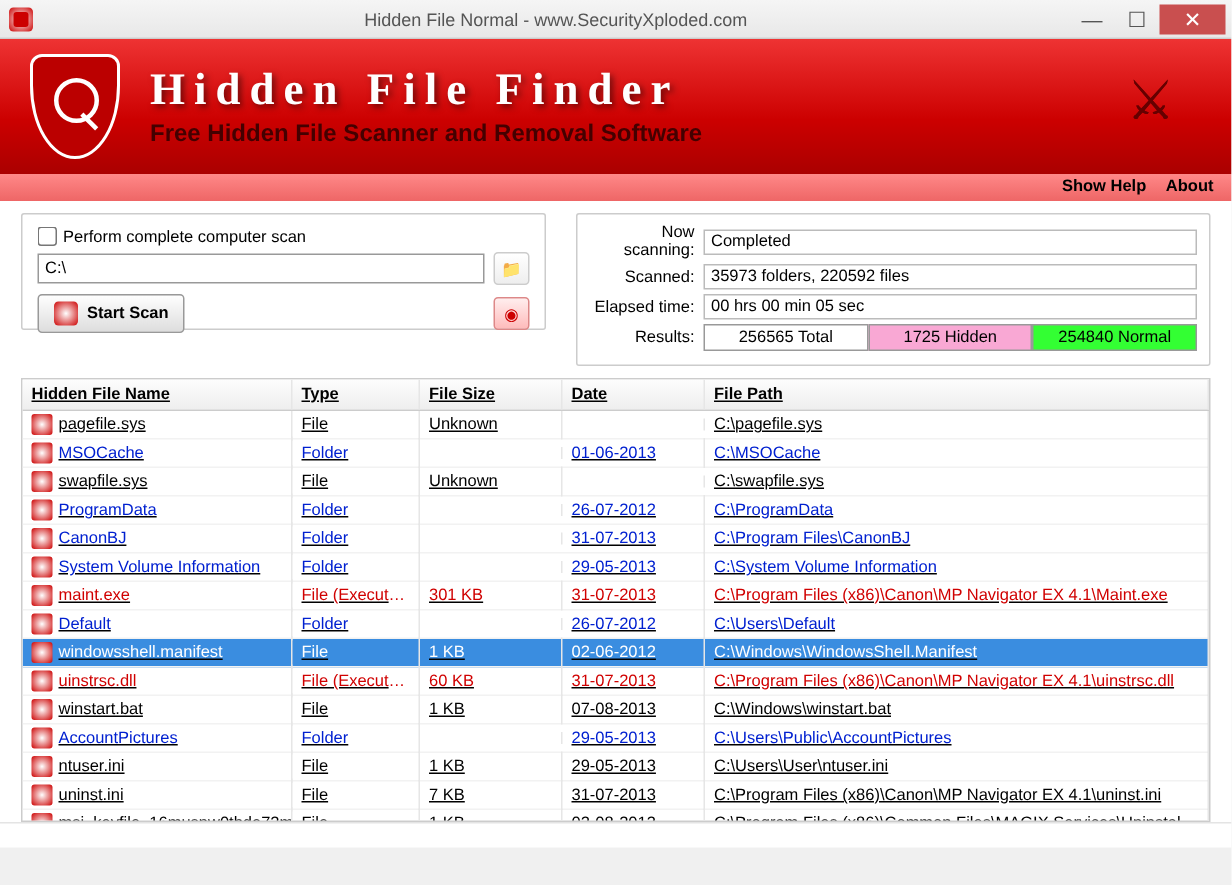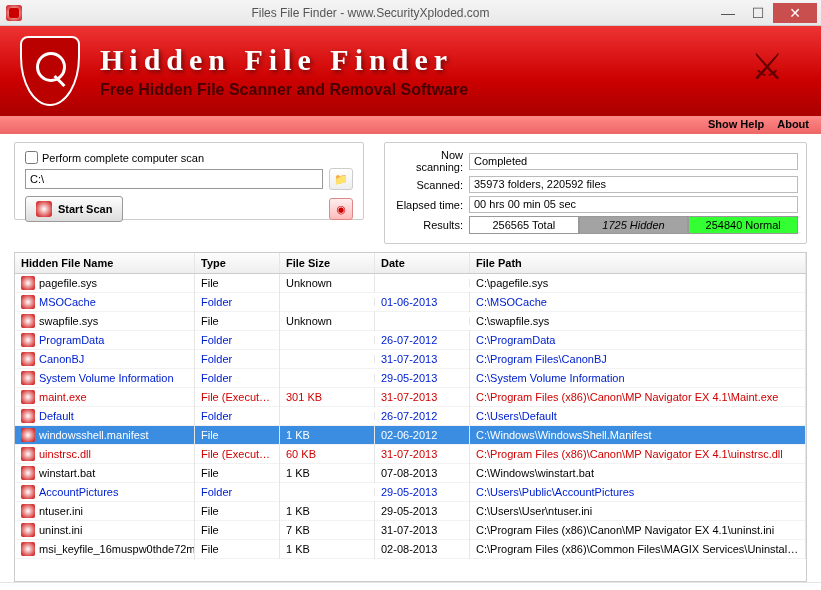--- a/index.html
+++ b/index.html
@@ -37,24 +37,24 @@
 .btn { height: 26px; padding: 0 10px; border: 1px solid #999; background: linear-gradient(#fefefe,#ddd); border-radius: 3px; display: inline-flex; align-items: center; gap: 6px; cursor: pointer; font-weight: bold; font-size: 11px; }
 .btn .bi { width: 16px; height: 16px; background: radial-gradient(#fff,#c00); border-radius: 3px; }
 
 .statusbox { flex: 1; border: 1px solid #ccc; padding: 6px 8px; border-radius: 2px; }
 .statrow { display: flex; align-items: center; margin-bottom: 3px; }
 .statlabel { width: 76px; text-align: right; padding-right: 6px; }
 .statval { flex: 1; border: 1px solid #bbb; height: 17px; padding: 1px 4px; background: #fff; }
 .resultsrow { display: flex; gap: 0; justify-content: space-between; }
 .resultsrow .pill { flex: 1; height: 18px; border: 1px solid #999; text-align: center; line-height: 16px; font-size: 11px; }
 .pill.total { background: #fff; }
-.pill.hidden { background: #a3a3a3; color: #000; font-style: italic; }
+.pill.hidden { background: #f9a8d4; color: #000; }
 .pill.normal { background: #3f3; color: #000; }
 
-.grid { margin-top: 8px; border: 1px solid #ccc; height: 330px; overflow: hidden; position: relative; }
+.grid { margin-top: 8px; border: 1px solid #ccc; height: 296px; overflow: hidden; position: relative; text-decoration: underline; }
 .gridhead { display: flex; background: linear-gradient(#fdfdfd,#eee); border-bottom: 1px solid #ccc; font-weight: bold; }
 .gridhead div, .gridrow div { padding: 4px 6px; border-right: 1px solid #e6e6e6; overflow: hidden; white-space: nowrap; text-overflow: ellipsis; }
 .col-name { width: 180px; display: flex; align-items: center; gap: 4px; }
 .col-type { width: 85px; }
 .col-size { width: 95px; }
 .col-date { width: 95px; }
 .col-path { flex: 1; }
 .gridbody { overflow-y: scroll; height: 306px; }
 .gridrow { display: flex; border-bottom: 1px solid #f2f2f2; height: 19px; align-items: center; cursor: pointer; }
 .gridrow.sel { background: #3a8de0; color: #fff !important; }
@@ -69,21 +69,21 @@
 ::-webkit-scrollbar { width: 16px; }
 ::-webkit-scrollbar-track { background: #f0f0f0; border-left: 1px solid #ddd; }
 ::-webkit-scrollbar-thumb { background: #cdcdcd; border: 1px solid #aaa; }
 ::-webkit-scrollbar-button { background: #e8e8e8; height: 16px; border: 1px solid #ccc; }
 </style>
 </head>
 <body>
 
 <div class="titlebar">
   <div class="titlebar-icon"></div>
-  <div class="titlebar-title">Files File Finder - www.SecurityXploded.com</div>
+  <div class="titlebar-title">Hidden File Normal - www.SecurityXploded.com</div>
   <div class="win-btn">—</div>
   <div class="win-btn">☐</div>
   <div class="win-btn win-close">✕</div>
 </div>
 
 <div class="banner">
   <div class="banner-shield"></div>
   <div class="banner-text">
     <div class="banner-title">Hidden File Finder</div>
     <div class="banner-sub">Free Hidden File Scanner and Removal Software</div>

